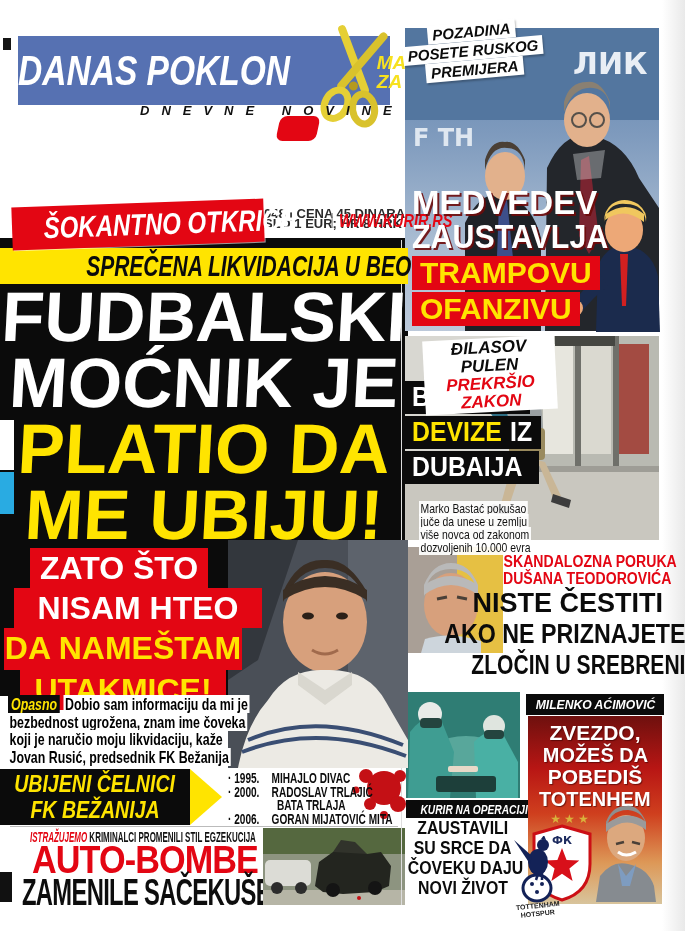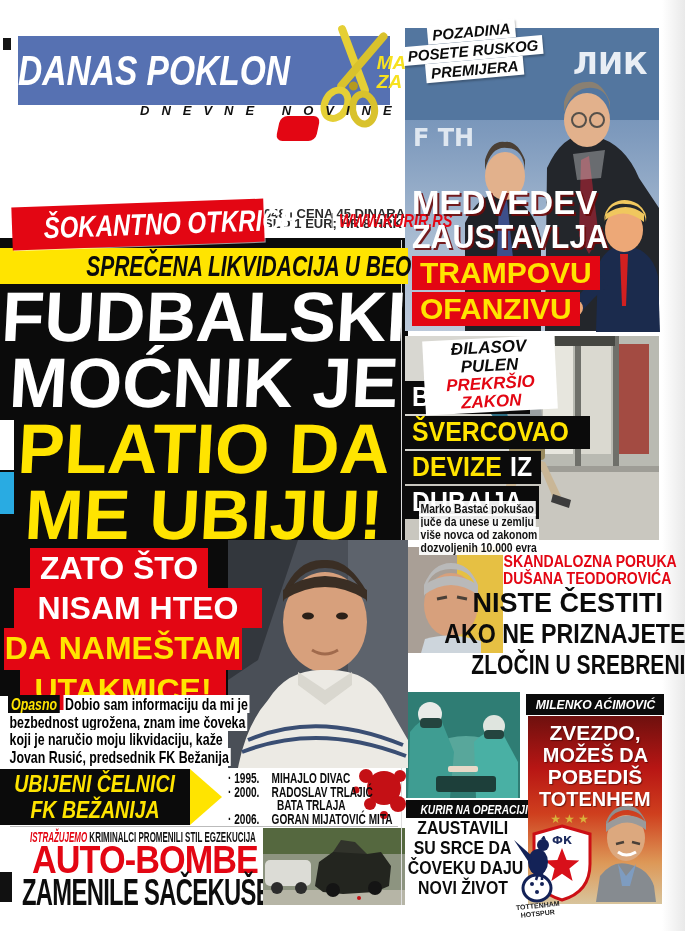--- a/index.html
+++ b/index.html
@@ -77,21 +77,21 @@
   .med-chip span{color:#ffe400;font-size:30px;line-height:32px;}
   .trump{left:566px;top:196px;z-index:2;}
   .photo-bas{left:405px;top:336px;width:254px;height:204px;background:#d8d7d1;}
   .bas-kick{left:424px;top:338px;transform:rotate(-3deg);z-index:4;text-align:center;width:132px;}
   .bas-kick div{display:inline-block;background:#fff;font-weight:900;font-style:italic;font-size:17px;line-height:18px;padding:1px 4px;}
   .bas-kick .l1{color:#0b0b0b;} .bas-kick .l2{color:#e30613;margin-top:-2px;}
   .bas-h{left:405px;z-index:3;}
   .bas-h .chip{display:table;background:#0b0b0b;padding:2px 7px;margin-bottom:0;}
   .bas-h .chip span{font-size:27px;line-height:29px;display:inline-block;transform:scaleX(.92);transform-origin:left center;white-space:nowrap;}
   .cw{color:#fff;} .cy{color:#ffe400;}
-  .bas-cap{left:419px;top:502px;z-index:3;font-size:13px;line-height:13px;font-weight:700;color:#111;}
+  .bas-cap{left:419px;top:502px;z-index:3;font-size:13px;line-height:13px;font-weight:400;color:#111;}
   .bas-cap .ln{transform:scaleX(.8);transform-origin:left top;white-space:nowrap;}
   .bas-cap .ln span{background:rgba(255,255,255,.92);padding:0 2px;}
   .photo-teo{left:405px;top:547px;width:98px;height:106px;}
   .teo-kick{left:480px;top:553px;width:182px;text-align:right;color:#e30613;font-size:16px;line-height:17px;}
   .teo-kick .cxr{transform:scaleX(.88);}
   .teo-h{left:405px;top:588px;width:258px;text-align:right;color:#0b0b0b;font-size:27px;line-height:31px;}
   .photo-surg{left:406px;top:692px;width:114px;height:106px;}
   .surg-label{left:406px;top:800px;width:137px;background:#0b0b0b;text-align:center;}
   .surg-label span{color:#fff;font-size:12px;line-height:16px;transform:scaleX(.85);}
   .surg-h{left:400px;top:818px;width:126px;text-align:center;color:#0b0b0b;font-size:18px;line-height:20px;text-decoration:underline;}
@@ -295,23 +295,20 @@
   </div>
   <div class="abs bas-kick">
     <div class="l1">ĐILASOV PULEN</div>
     <div class="l2">PREKRŠIO ZAKON</div>
   </div>
   <div class="abs bas-h" style="top:381px">
     <div class="chip b9">
         <span class="cw">BASTAĆ</span>
       </div>
     <div class="chip b9" style="margin-top:2px">
-        <span class="cy">ŠVERCOVAO</span>
-      </div>
-    <div class="chip b9" style="margin-top:2px">
         <span class="cy">DEVIZE</span>
         <span class="cw"> IZ</span>
       </div>
     <div class="chip b9" style="margin-top:2px">
         <span class="cw">DUBAIJA</span>
       </div>
   </div>
   <div class="abs bas-cap">
     <div class="ln"><span>Marko Bastać pokušao</span></div>
     <div class="ln"><span>juče da unese u zemlju</span></div>

